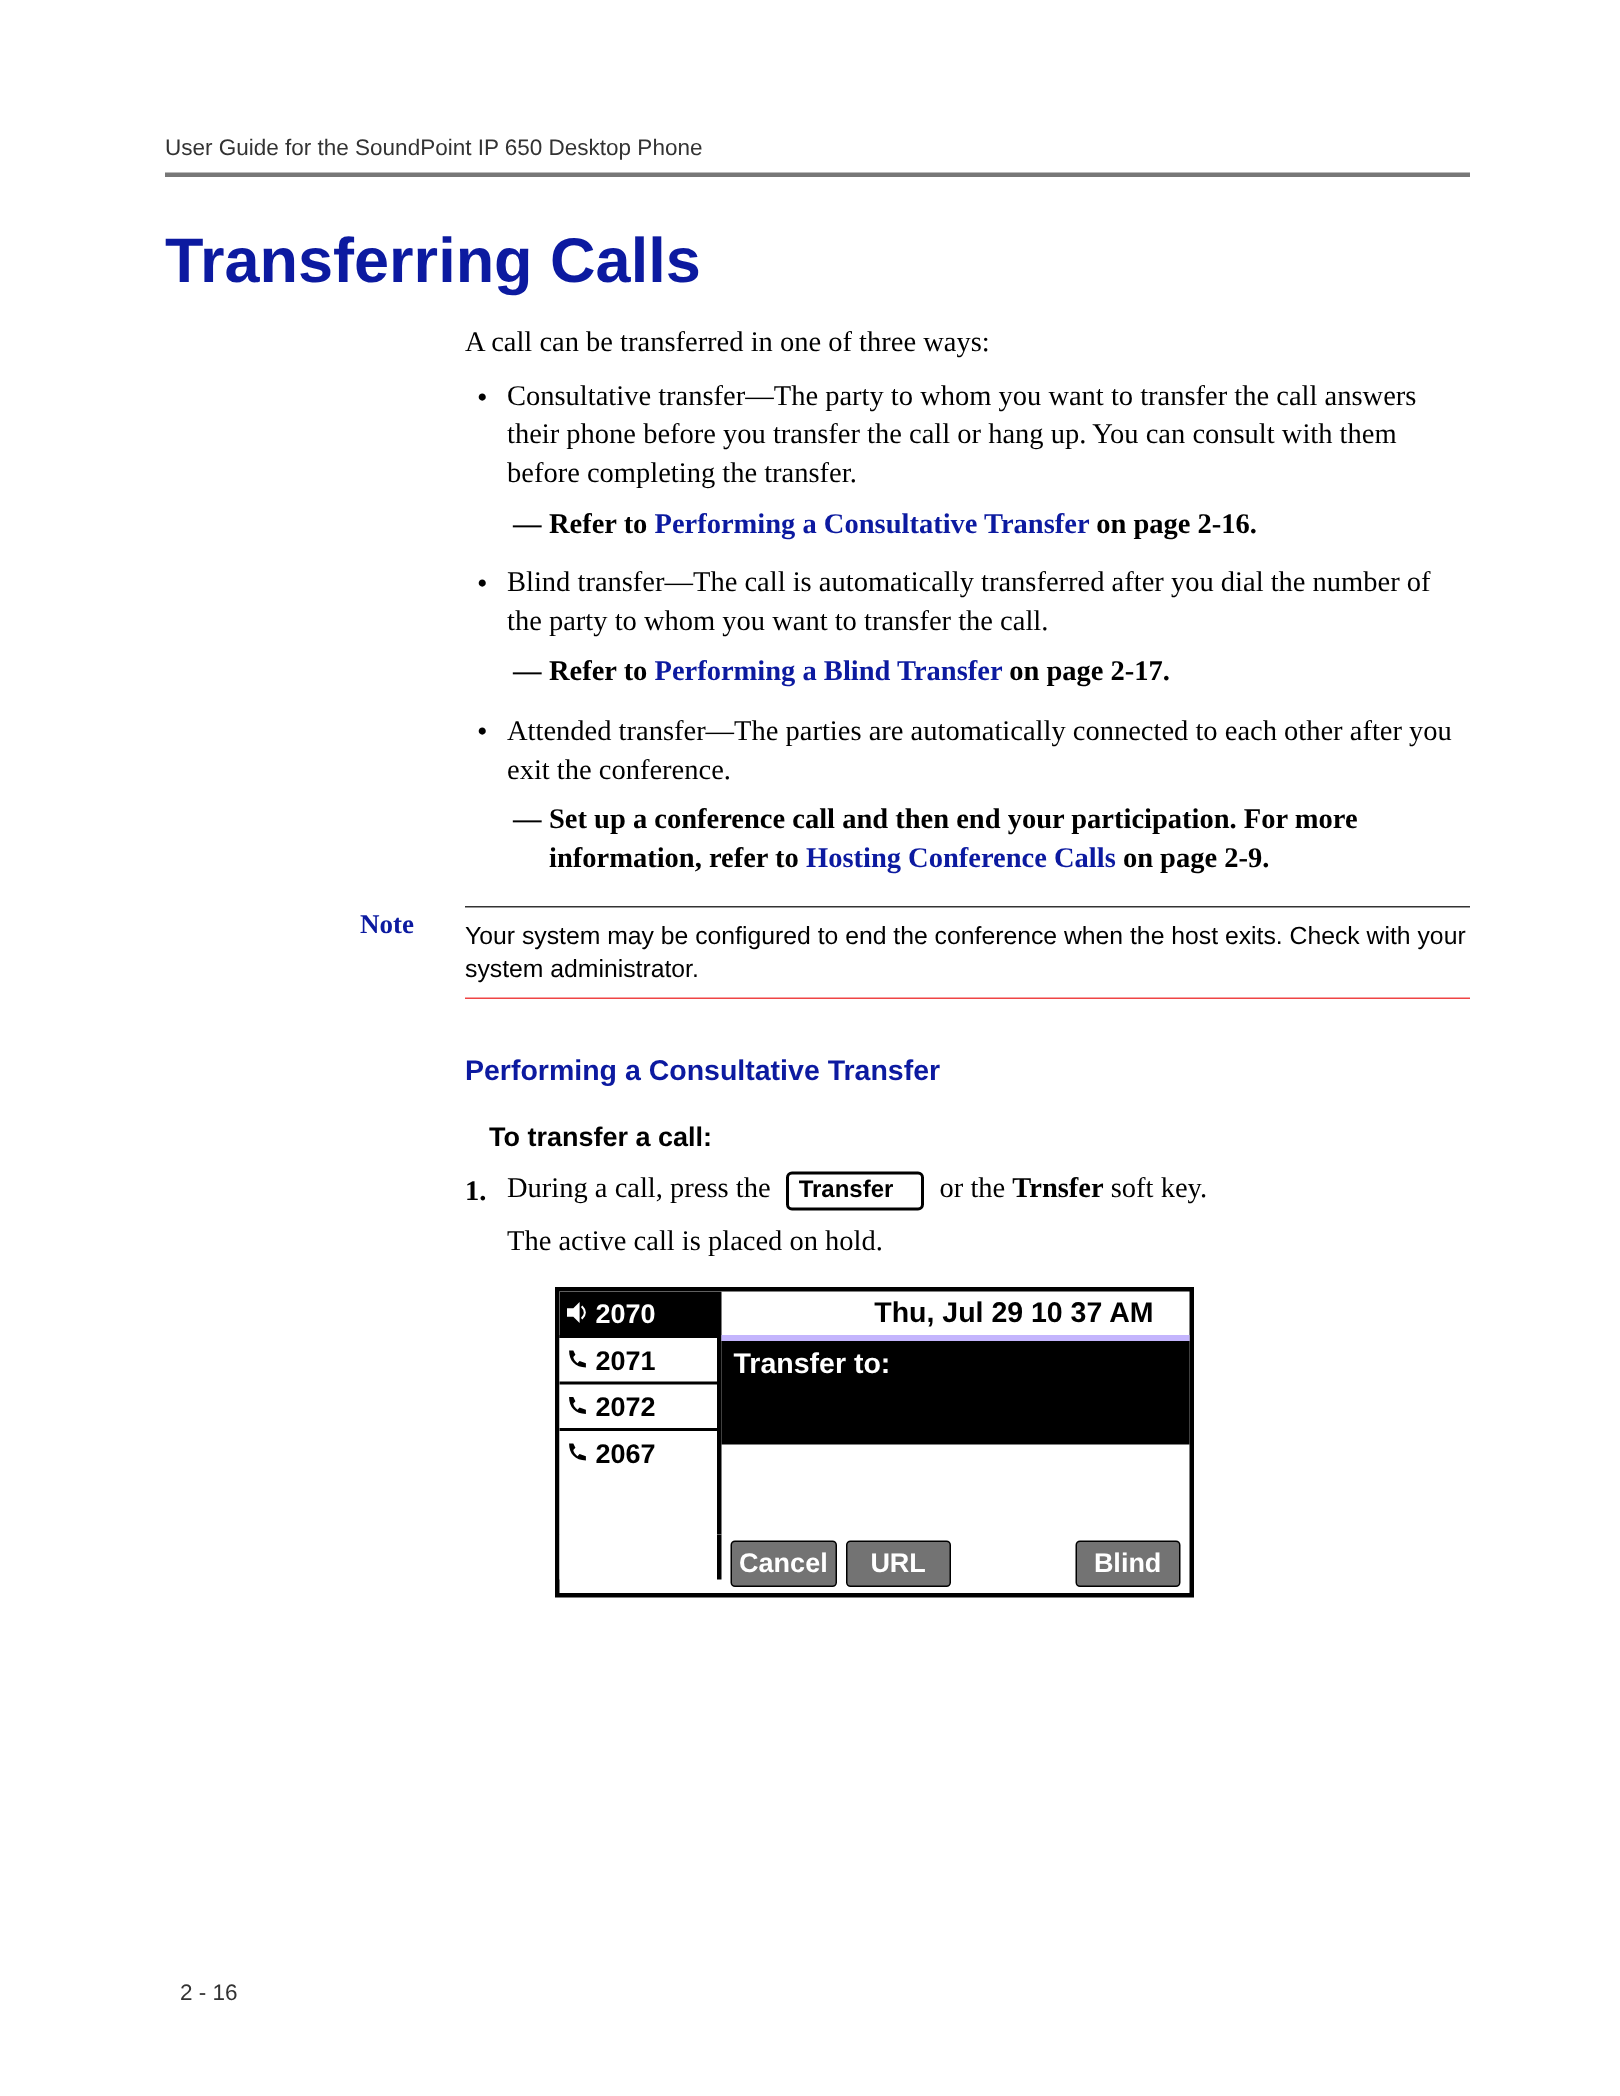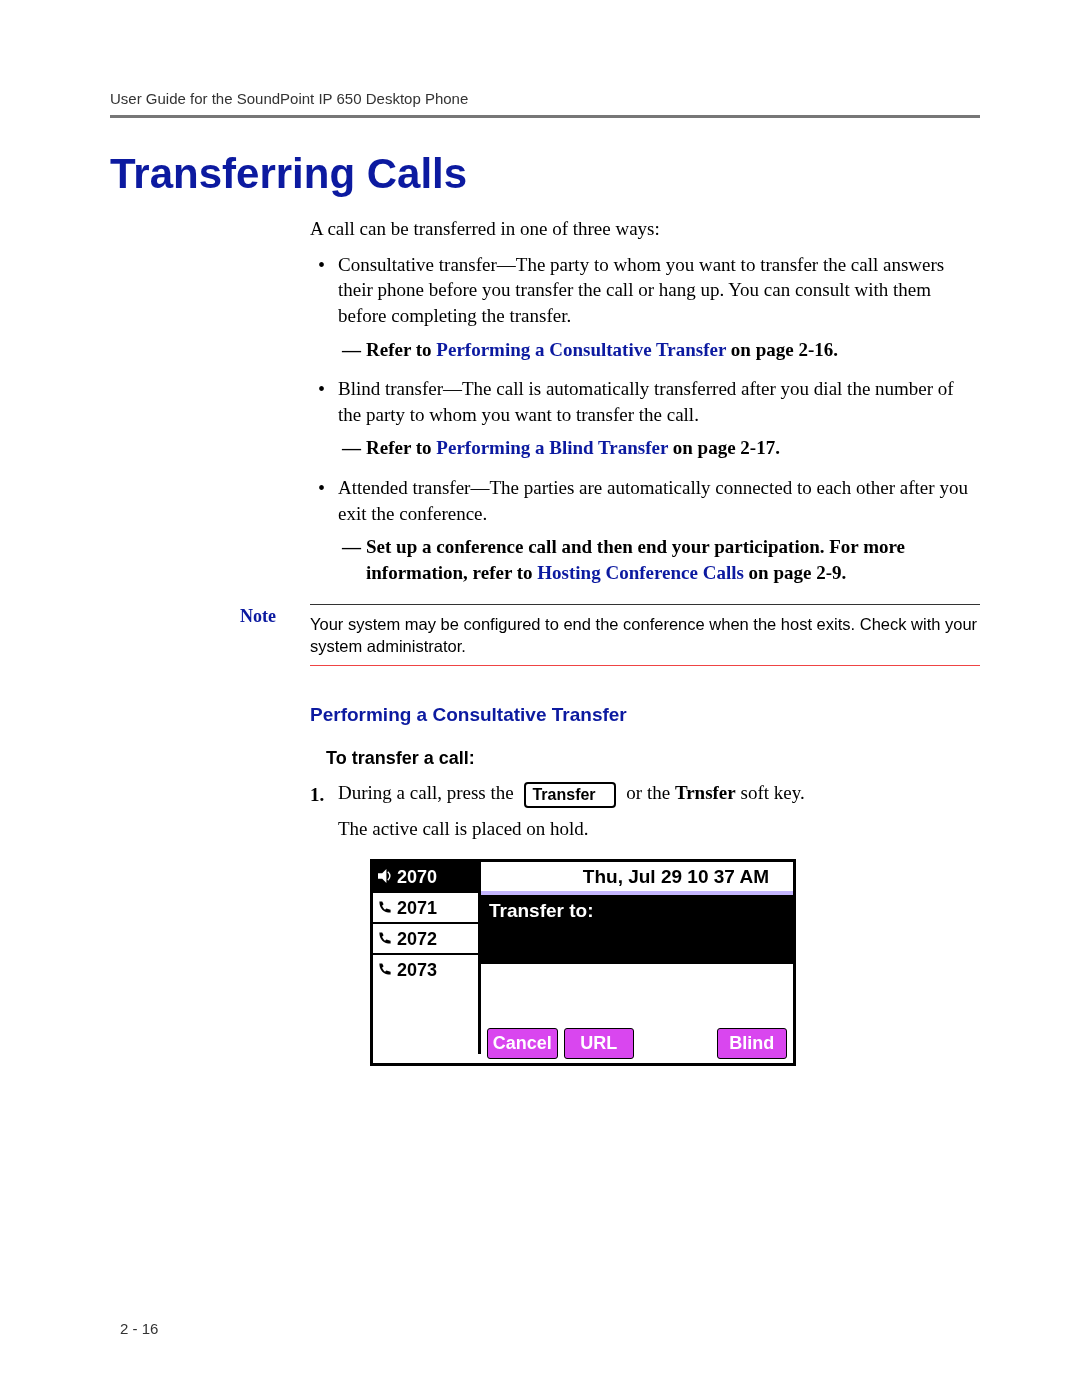--- a/index.html
+++ b/index.html
@@ -192,21 +192,21 @@
   }
   .blank-area { flex:1; min-height: 60px; }
   .softkeys {
     display: flex;
     justify-content: space-between;
     padding: 4px 6px 4px 6px;
     gap: 6px;
   }
   .softkey {
     flex: 1;
-    background: #d946ef;
+    background: #737373;
     color: #fff;
     text-align: center;
     font-size: 18px;
     padding: 2px 0;
     border: 1px solid #000;
     border-radius: 3px;
   }
   .softkey.hidden { visibility: hidden; }
   .page-num {
     position: absolute;
@@ -307,21 +307,21 @@
                   </svg>
               </span>
               <span>2072</span>
             </div>
             <div class="line-item" style="border-bottom:none">
               <span class="line-icon">
                 <svg class="ph-icon" viewBox="0 0 10 10">
                     <path d="M1 1 C1 6 4 9 9 9 L9 7 L6 6 L5 7 C4 6 3 5 3 4 L4 3 L3 1 Z" fill="#000"></path>
                   </svg>
               </span>
-              <span>2073</span>
+              <span>2067</span>
             </div>
           </div>
           <div class="main-col">
             <div class="datebar">Thu, Jul 29  10 37 AM</div>
             <div class="transfer-box">Transfer to:</div>
             <div class="blank-area"></div>
           </div>
         </div>
         <div class="phone-row">
           <div class="line-col" style="border-right:3px solid #000; height:30px;"></div>

